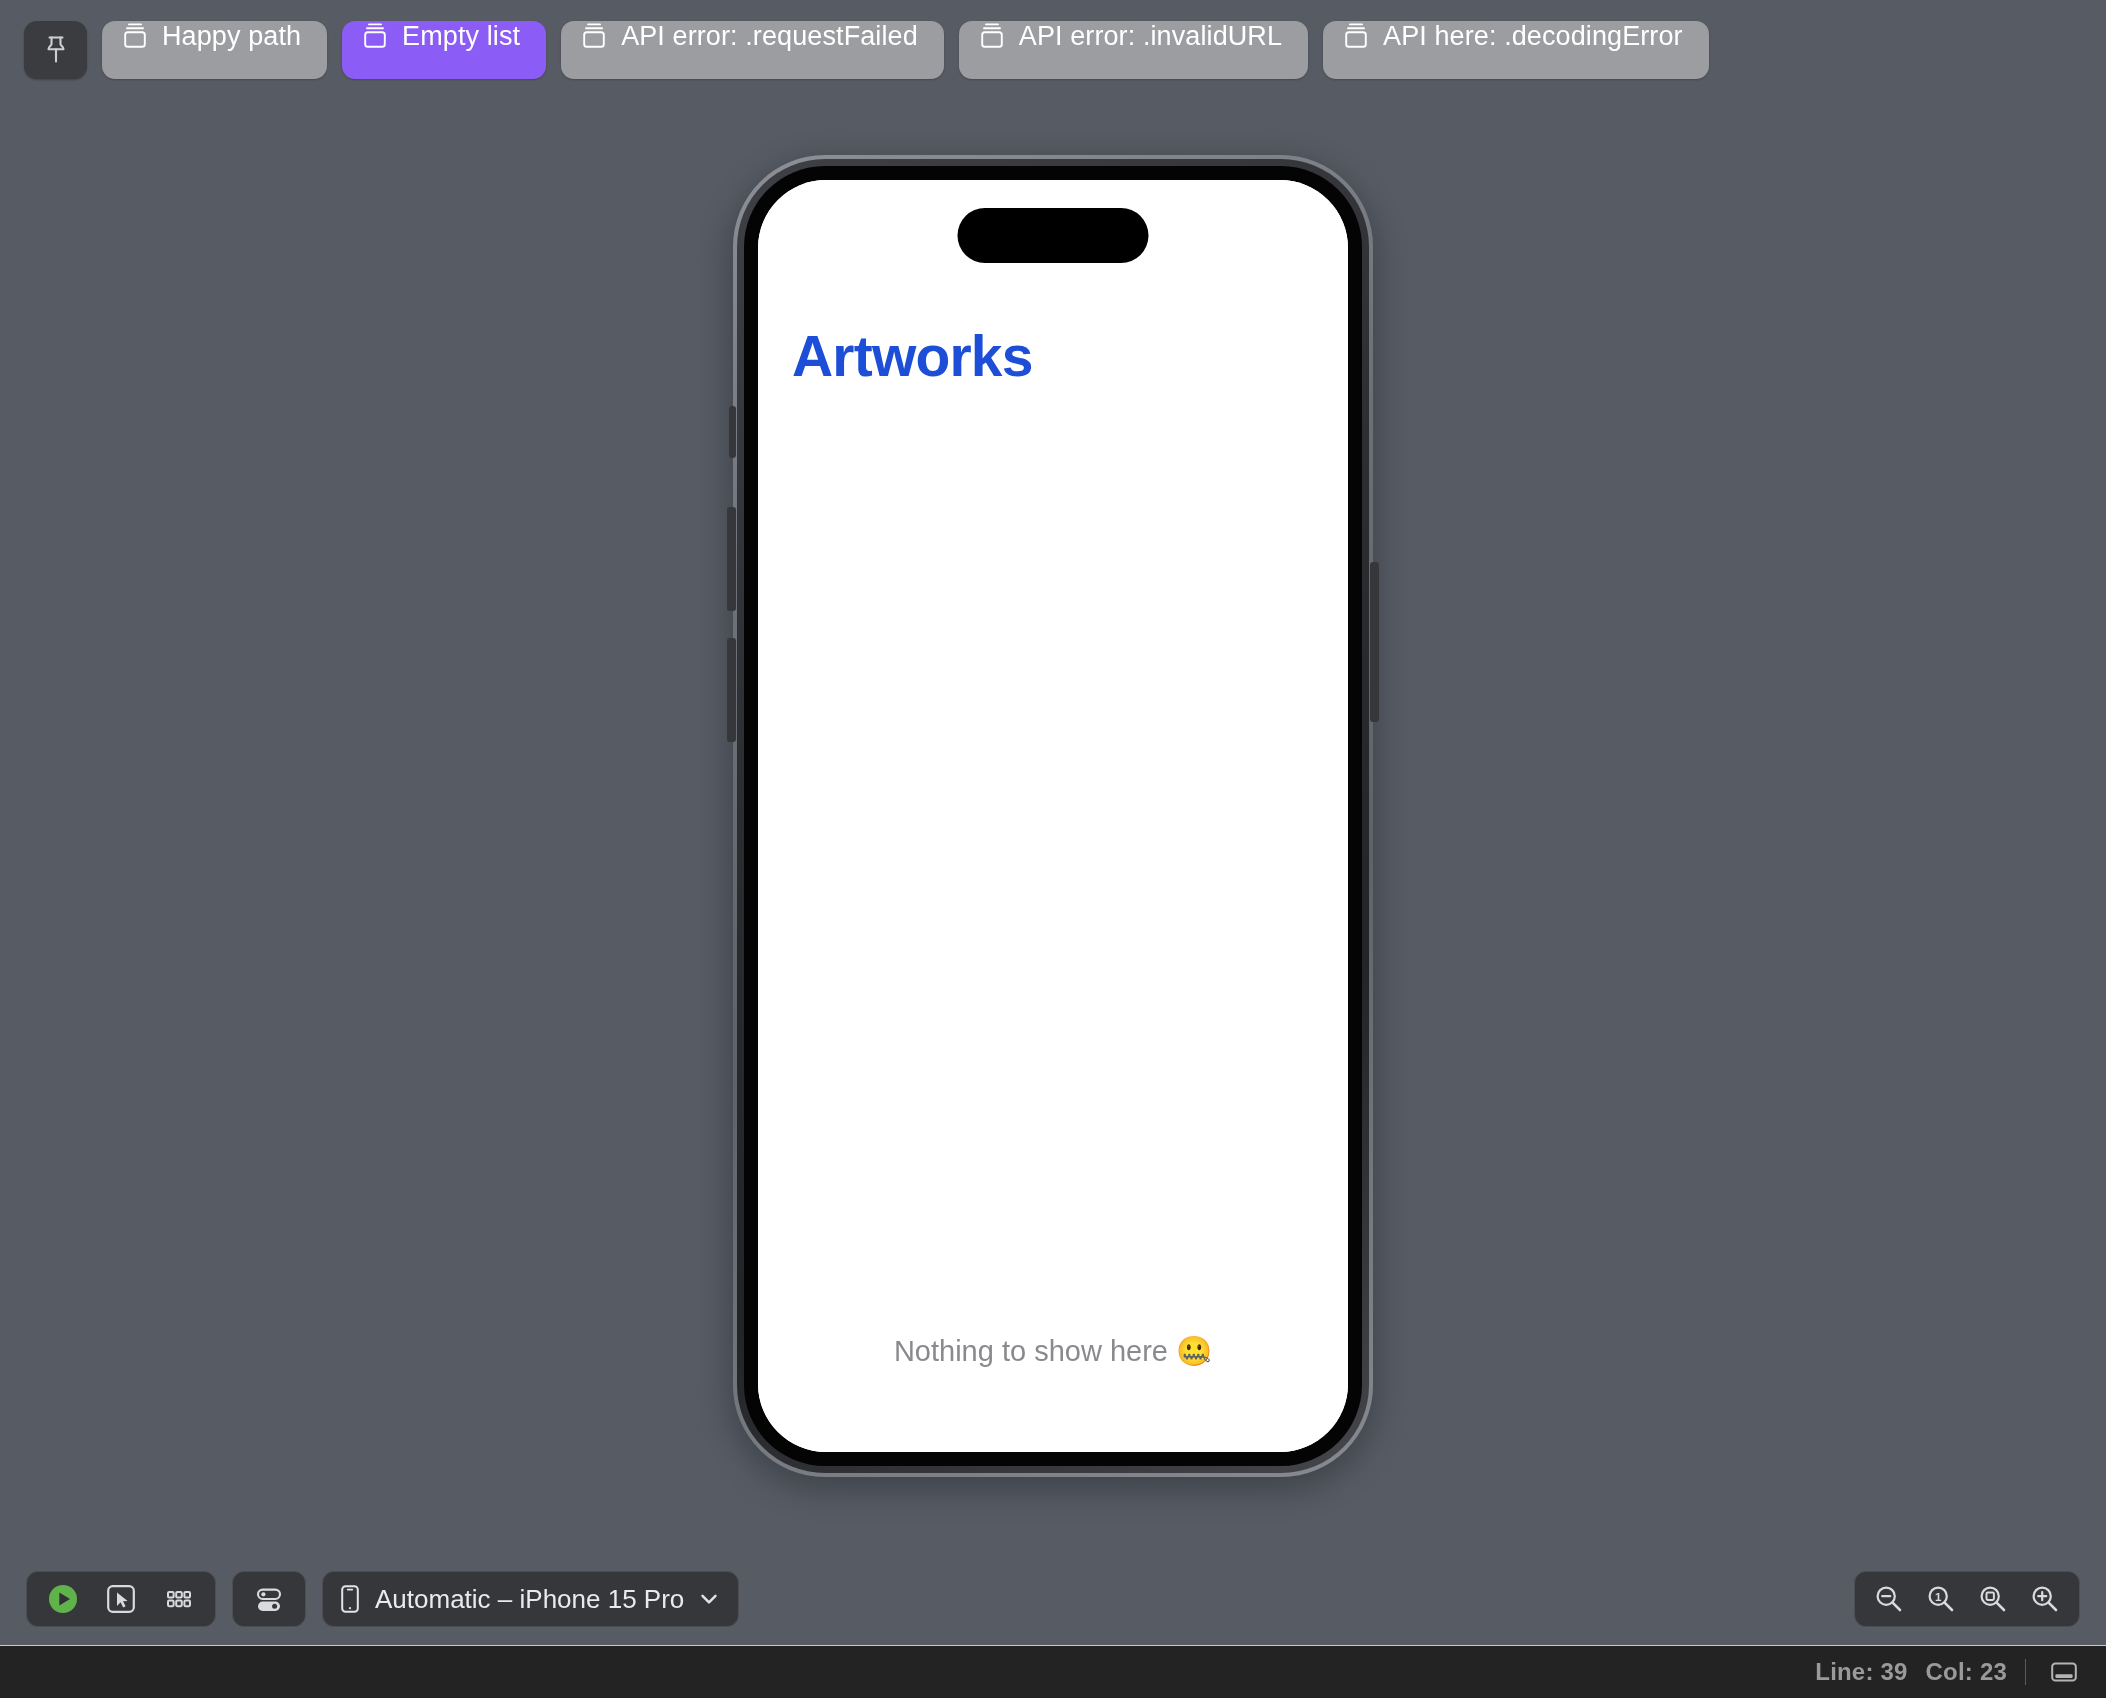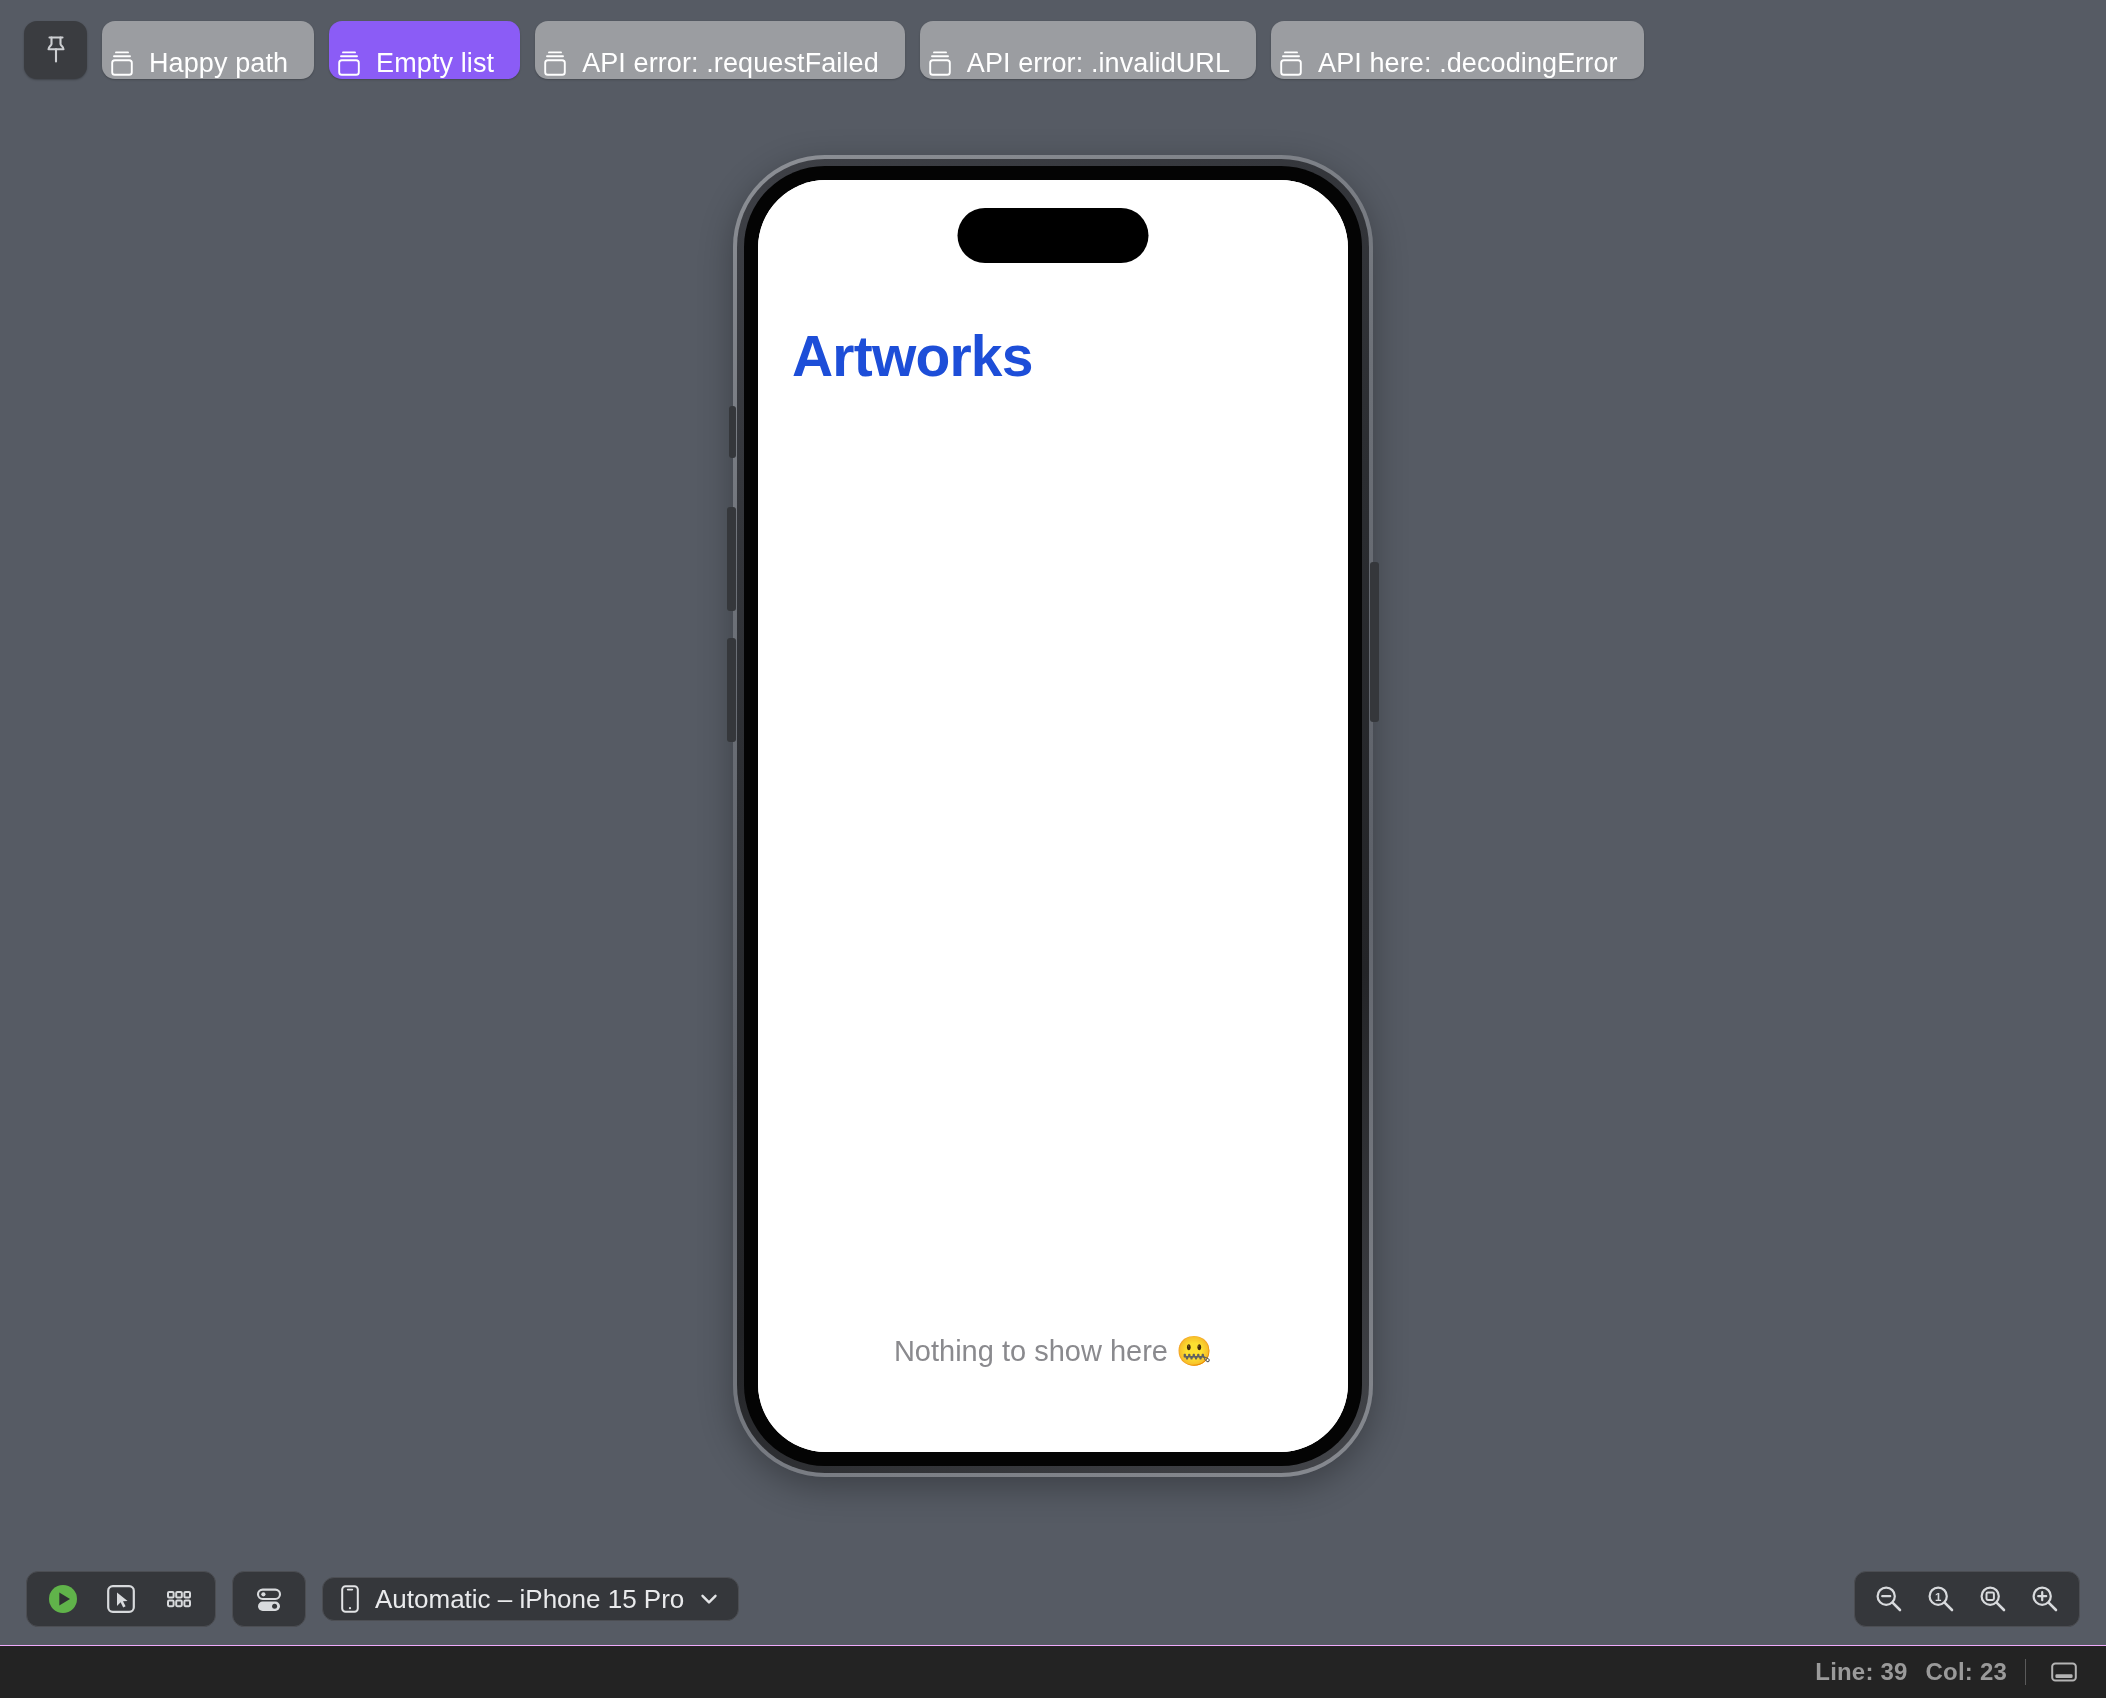--- a/index.html
+++ b/index.html
@@ -45,23 +45,23 @@
     box-shadow: 0 1px 2px rgba(0,0,0,0.28);
     cursor: pointer;
     flex: 0 0 auto;
   }
 
   .variant-chip {
     height: 58px;
     border-radius: 13px;
     background: #9b9da1;
     display: flex;
-    align-items: flex-end;
+    align-items: flex-start;
     gap: 14px;
-    padding: 0 26px 0 7px;
+    padding: 0 26px 0 20px;
     cursor: pointer;
     box-shadow: 0 1px 2px rgba(0,0,0,0.22);
     flex: 0 0 auto;
   }
   .variant-chip.selected {
     background: #8b5cf6;
   }
   .variant-chip .chip-label {
     font-size: 27px;
     color: #ffffff;
@@ -197,21 +197,21 @@
     width: 48px;
     height: 48px;
     display: flex;
     align-items: center;
     justify-content: center;
     border-radius: 8px;
     cursor: pointer;
   }
 
   .device-picker {
-    height: 44px;
+    height: 56px;
     border-radius: 12px;
     background: #35373b;
     border: 1px solid #4c4e53;
     display: flex;
     align-items: center;
     gap: 14px;
     padding: 0 18px 0 16px;
     cursor: pointer;
   }
   .device-picker .dp-label {

